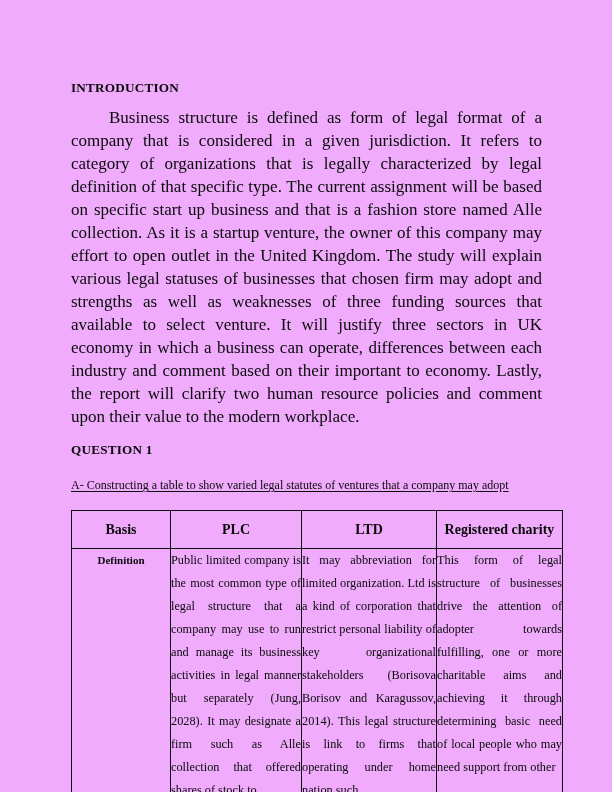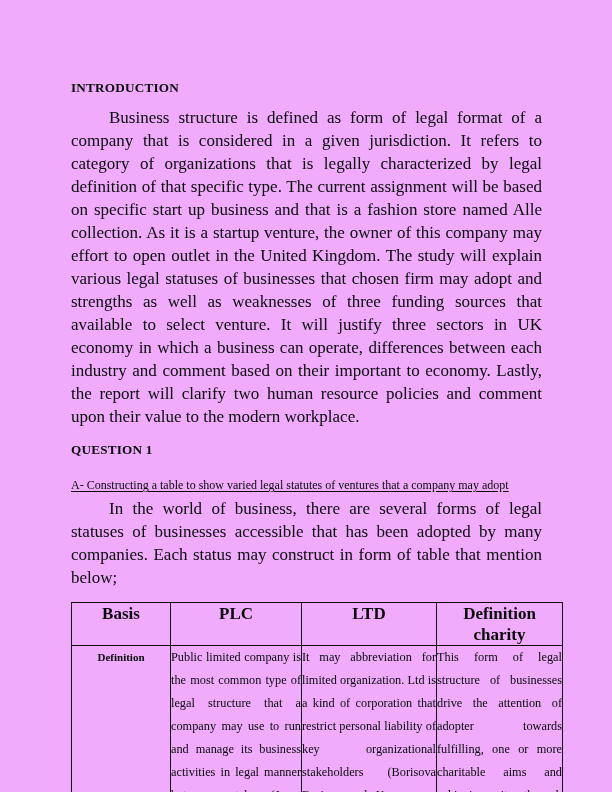--- a/index.html
+++ b/index.html
@@ -56,26 +56,26 @@
     margin-top: 13px;
     table-layout: fixed;
   }
   table.legal-table th,
   table.legal-table td {
     border: 1px solid #0c0c0c;
     padding: 0;
     vertical-align: top;
   }
   table.legal-table th {
-    font-size: 17px;
+    font-size: 14px;
     font-weight: bold;
     text-align: center;
     height: 21px;
     line-height: 21px;
-    padding: 0 2px;
+    padding: 8px 2px;
   }
   td.cell-text {
     font-size: 12.3px;
     line-height: 23px;
     text-align: justify;
     text-justify: inter-word;
     padding: 1px 5px 0 5px;
     hyphens: none;
   }
   td.cell-label {
@@ -98,29 +98,28 @@
   <div class="content">
 
     <h1 class="section-heading">INTRODUCTION</h1>
 
     <p class="body-para">Business structure is defined as form of legal format of a company that is considered in a given jurisdiction. It refers to category of organizations that is legally characterized by legal definition of that specific type. The current assignment will be based on specific start up business and that is a fashion store named Alle collection. As it is a startup venture, the owner of this company may effort to open outlet in the United Kingdom. The study will explain various legal statuses of businesses that chosen firm may adopt and strengths as well as weaknesses of three funding sources that available to select venture. It will justify three sectors in UK economy in which a business can operate, differences between each industry and comment based on their important to economy. Lastly, the report will clarify two human resource policies and comment upon their value to the modern workplace.</p>
 
     <h1 class="section-heading q1">QUESTION 1</h1>
 
     <span class="sub-heading">A- Constructing a table to show varied legal statutes of ventures that a company may adopt</span>
 
-    <p class="body-para">In the world of business, there are several forms of legal statuses of businesses accessible that has been adopted by many companies. Each status may construct in form of table that mention below;</p>
 
     <table class="legal-table">
       <thead>
         <tr>
           <th class="col-basis">Basis</th>
           <th class="col-plc">PLC</th>
           <th class="col-ltd">LTD</th>
-          <th class="col-charity">Definition charity</th>
+          <th class="col-charity">Registered charity</th>
         </tr>
       </thead>
       <tbody>
         <tr>
           <td class="cell-label col-basis">Definition</td>
           <td class="cell-text col-plc">Public limited company is the most common type of legal structure that a company may use to run and manage its business activities in legal manner but separately (Jung, 2028). It may designate a firm such as Alle collection that offered shares of stock to</td>
           <td class="cell-text col-ltd">It may abbreviation for limited organization. Ltd is a kind of corporation that restrict personal liability of key organizational stakeholders (Borisova Borisov and Karagussov, 2014). This legal structure is link to firms that operating under home nation such</td>
           <td class="cell-text col-charity">This form of legal structure of businesses drive the attention of adopter towards fulfilling, one or more charitable aims and achieving it through determining basic need of local people who may need support from other</td>
         </tr>
       </tbody>

